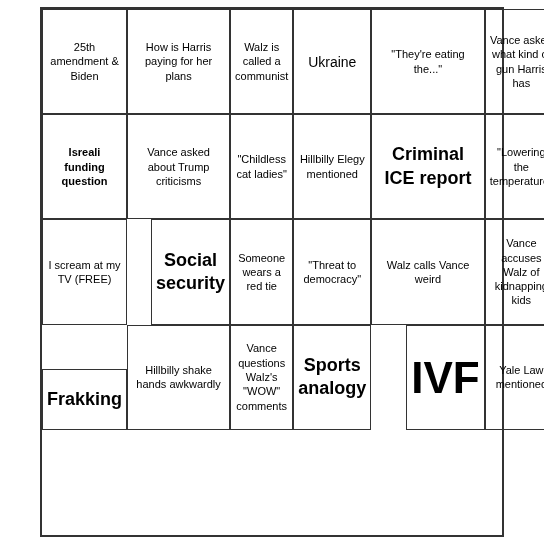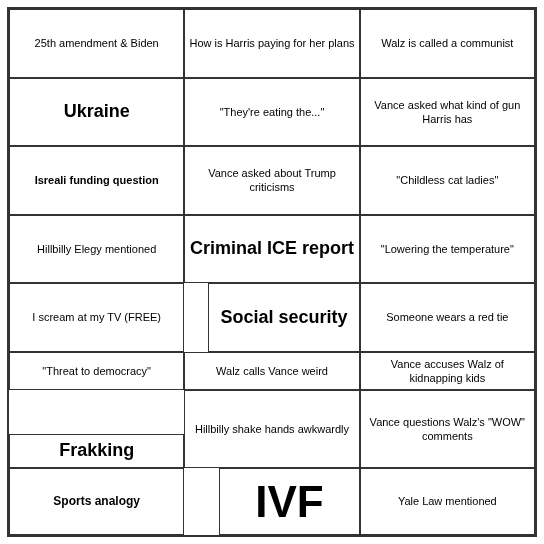--- a/index.html
+++ b/index.html
@@ -6,25 +6,25 @@
     body {
       width: 544px;
       height: 544px;
       background: #fff;
       font-family: Arial, sans-serif;
       display: flex;
       align-items: center;
       justify-content: center;
     }
     .bingo-board {
-      width: 530px;
+      width: 464px;
       height: 530px;
       border: 2px solid #333;
       display: grid;
-      grid-template-columns: repeat(3, 1fr);
+      grid-template-columns: repeat(6, 1fr);
       grid-template-rows: repeat(5, 1fr);
     }
     .bingo-cell {
       border: 1px solid #333;
       display: flex;
       align-items: center;
       justify-content: center;
       text-align: center;
       padding: 4px;
       font-size: 11px;
@@ -32,34 +32,34 @@
       cursor: default;
     }
   </style>
 </head>
 <body>
 
 <div class="bingo-board">
 <div class="bingo-cell">25th amendment &amp; Biden</div>
     <div class="bingo-cell">How is Harris paying for her plans</div>
     <div class="bingo-cell">Walz is called a communist</div>
-    <div class="bingo-cell" style="font-size: 18px; font-weight: bold;">Ukraine</div>
+    <div class="bingo-cell" style="font-size: 14px; font-weight: normal;">Ukraine</div>
     <div class="bingo-cell">"They're eating the..."</div>
     <div class="bingo-cell">Vance asked what kind of gun Harris has</div>
     <div class="bingo-cell" style="font-size: 11px; font-weight: bold;">Isreali funding question</div>
     <div class="bingo-cell">Vance asked about Trump criticisms</div>
     <div class="bingo-cell">"Childless cat ladies"</div>
     <div class="bingo-cell">Hillbilly Elegy mentioned</div>
     <div class="bingo-cell" style="font-size: 18px; font-weight: bold;">Criminal ICE report</div>
     <div class="bingo-cell">"Lowering the temperature"</div>
     <div class="bingo-cell">I scream at my TV (FREE)</div>
     <div class="bingo-cell" style="font-size: 18px; font-weight: bold; margin-left: 24px;">Social security</div>
     <div class="bingo-cell">Someone wears a red tie</div>
     <div class="bingo-cell">"Threat to democracy"</div>
     <div class="bingo-cell">Walz calls Vance weird</div>
     <div class="bingo-cell">Vance accuses Walz of kidnapping kids</div>
     <div class="bingo-cell" style="font-size: 18px; font-weight: bold; margin-top: 44px;">Frakking</div>
     <div class="bingo-cell">Hillbilly shake hands awkwardly</div>
     <div class="bingo-cell">Vance questions Walz's "WOW" comments</div>
-    <div class="bingo-cell" style="font-size: 12px; font-weight: bold;">Sports analogy</div>
+    <div class="bingo-cell" style="font-size: 18px; font-weight: bold;">Sports analogy</div>
     <div class="bingo-cell" style="font-size: 44px; font-weight: bold; margin-left: 35px;">IVF</div>
     <div class="bingo-cell">Yale Law mentioned</div>
   </div>
 
 </body></html>

